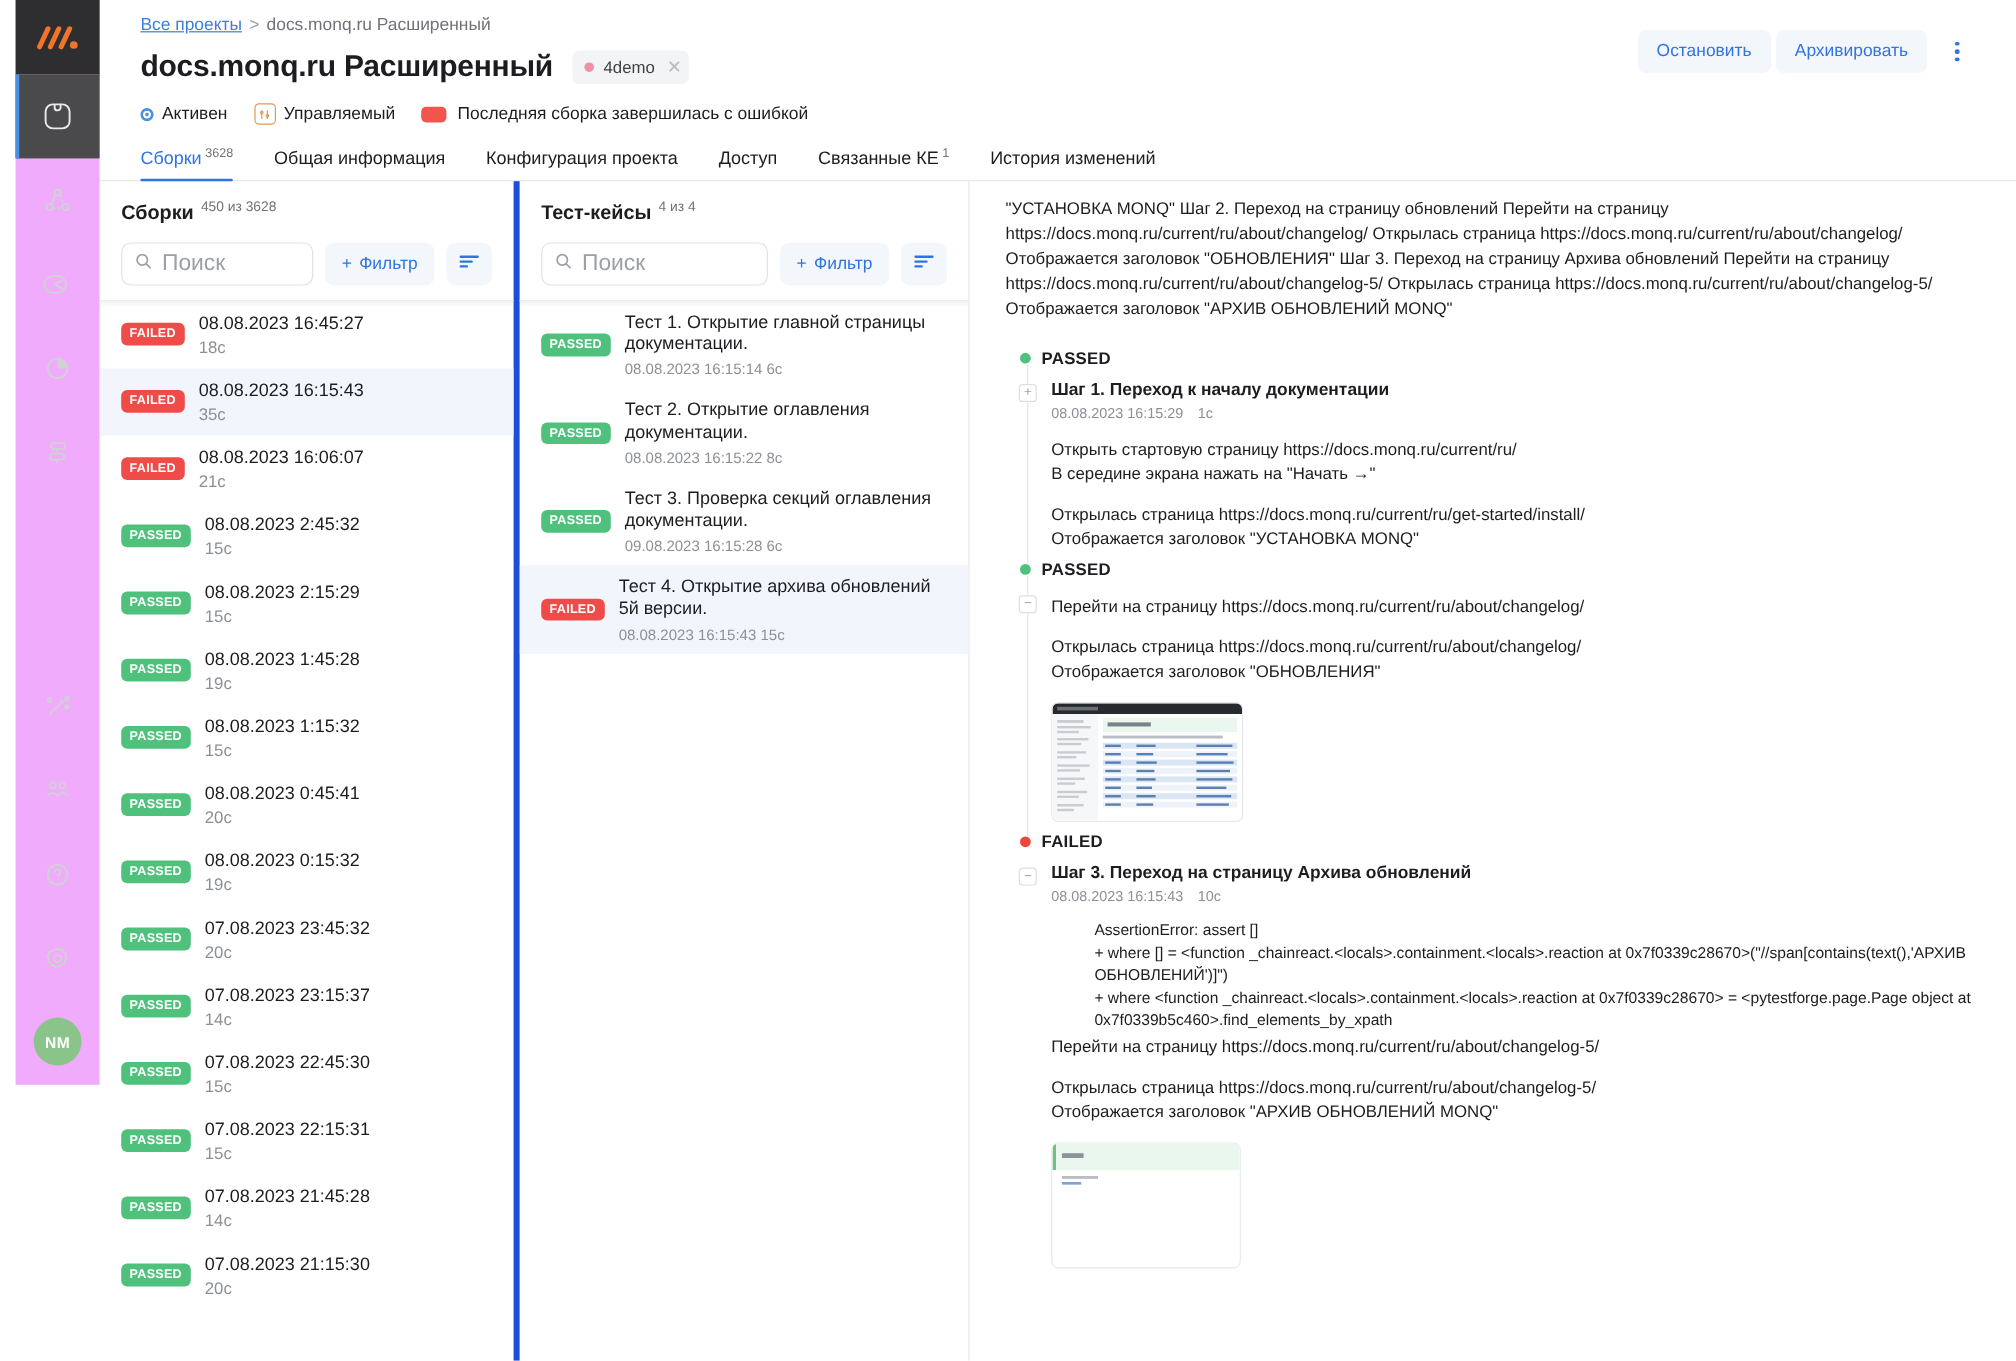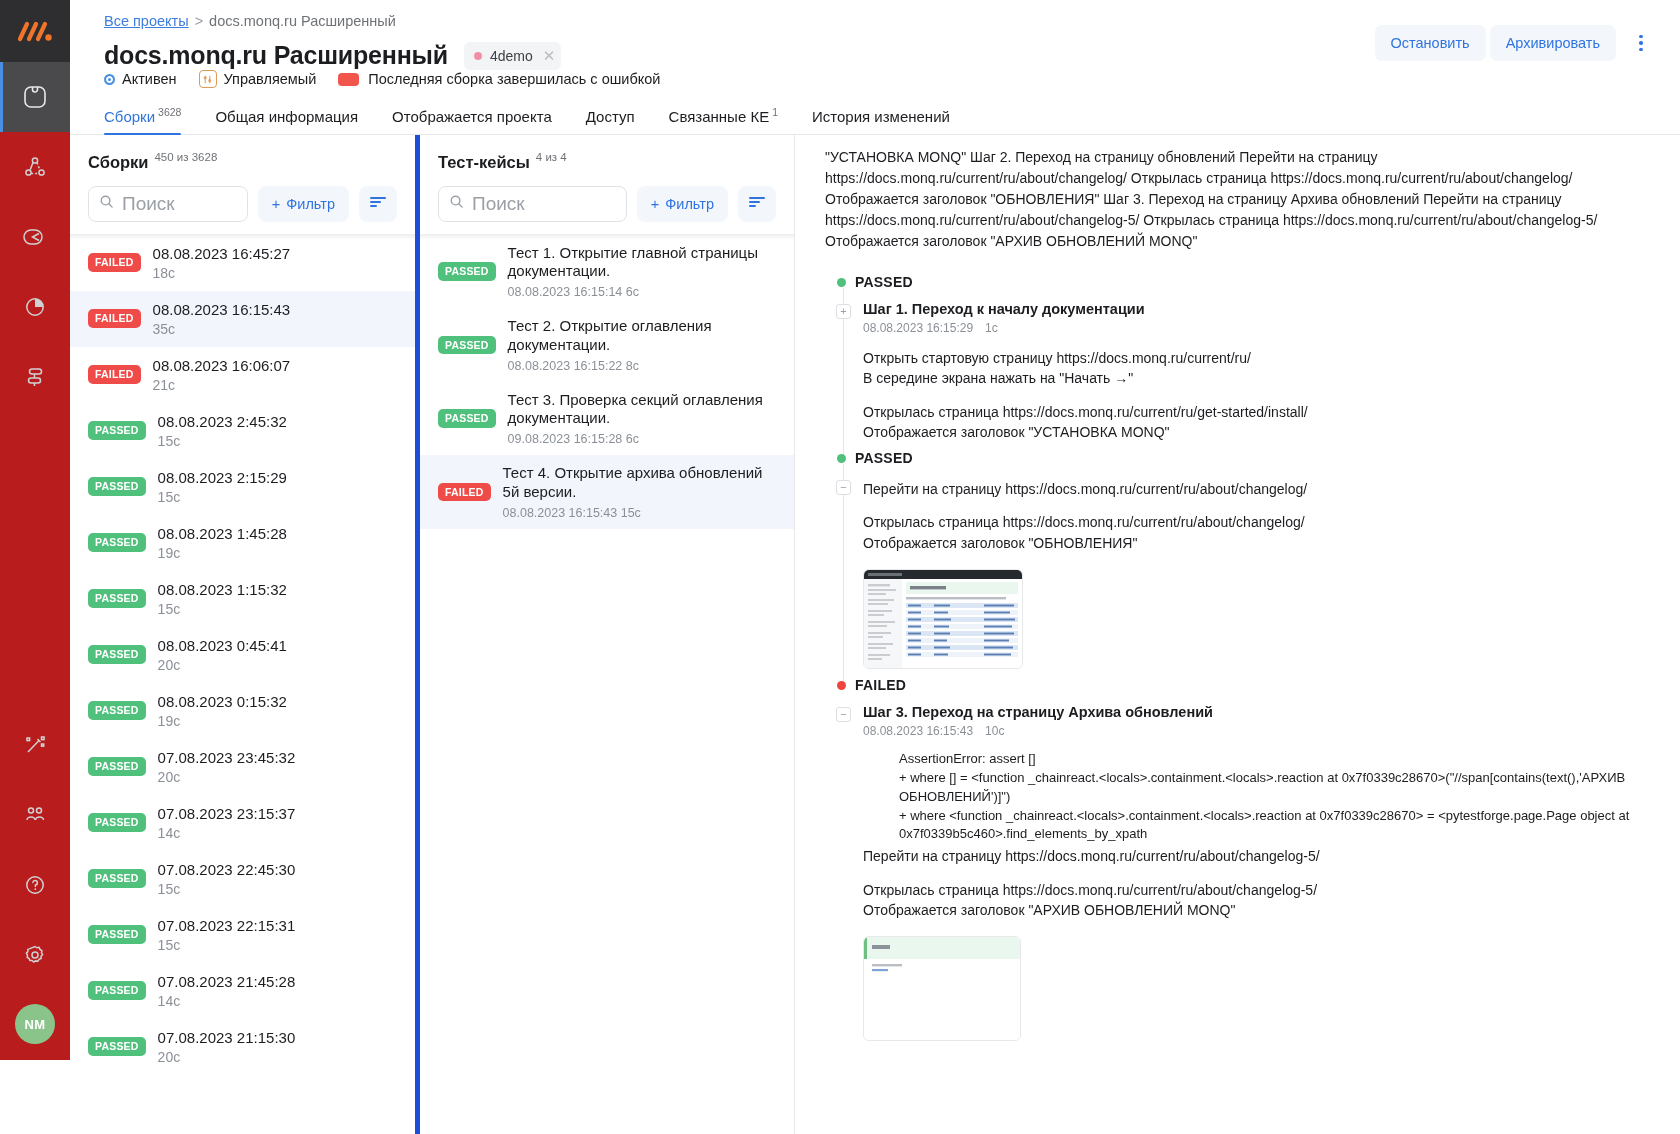--- a/index.html
+++ b/index.html
@@ -7,25 +7,26 @@
     width: 1680px; height: 1134px;
     font-family: "Liberation Sans", sans-serif;
     background: #ffffff;
     overflow: hidden;
     -webkit-font-smoothing: antialiased;
   }
   #app { display: flex; width: 1680px; height: 1134px; }
 
   
   .rail {
-    width: 70px; height: 1060px;
-    background: #b91c1c;
+    width: 70px; height: 904px;
+    background: #f0abfc;
     display: flex; flex-direction: column; align-items: center;
     flex: 0 0 70px;
     position: relative;
+    margin-left: 13px;
   }
   .rail-logo {
     height: 62px; width: 70px;
     background: #2e2e30;
     display: flex; align-items: center; justify-content: center;
   }
   .rail-items { width: 70px; display: flex; flex-direction: column; align-items: center; }
   .rail-btn {
     width: 70px; height: 70px;
     display: flex; align-items: center; justify-content: center;
@@ -61,33 +62,33 @@
   .title-row { display: flex; align-items: center; margin-top: 12px; }
   .page-title { font-size: 25px; font-weight: bold; color: #1c1d20; letter-spacing: -.2px; }
   .tag {
     margin-left: 16px; background: #f3f4f6; border-radius: 6px;
     height: 28px; display: inline-flex; align-items: center;
     padding: 0 6px 0 10px; font-size: 14px; color: #3c3f44; cursor: pointer;
   }
   .tag .dot { width: 8px; height: 8px; border-radius: 50%; background: #f08fa5; margin-right: 8px; }
   .tag .x { margin-left: 10px; color: #b9bcc1; font-size: 15px; cursor: pointer; }
 
-  .head-actions { position: absolute; right: 22px; top: 25px; display: flex; align-items: center; gap: 4px; }
+  .head-actions { position: absolute; right: 32px; top: 25px; display: flex; align-items: center; gap: 4px; }
   .hbtn {
     background: #f3f6fb; color: #2f74e0; border: none; border-radius: 7px;
     height: 36px; padding: 0 16px; font-size: 14.5px; cursor: pointer;
     font-family: inherit;
   }
   .kebab {
     width: 34px; height: 36px; display: flex; flex-direction: column;
     align-items: center; justify-content: center; gap: 3px; cursor: pointer; margin-left: 4px;
   }
   .kebab i { width: 3.5px; height: 3.5px; border-radius: 50%; background: #2f74e0; display: block; }
 
-  .meta-row { display: flex; align-items: center; font-size: 14.5px; color: #1c1d20; }
+  .meta-row { display: flex; align-items: center; margin-top: 16px; font-size: 14.5px; color: #1c1d20; }
   .meta-item { display: flex; align-items: center; margin-right: 22px; }
   .meta-item .bluedot {
     width: 11px; height: 11px; border-radius: 50%; border: 2.5px solid #4a90e2;
     background: #4a90e2; margin-right: 7px; box-shadow: inset 0 0 0 2px #fff;
   }
   .meta-item .redchip { width: 21px; height: 13px; border-radius: 4px; background: #f1554c; margin-right: 9px; }
   .gear-badge {
     width: 18px; height: 18px; border: 1.5px solid #e09a56; border-radius: 4px;
     margin-right: 7px; display: flex; align-items: center; justify-content: center;
   }
@@ -356,21 +357,21 @@
         <div class="meta-item">
           <span class="redchip"></span>
           <span>Последняя сборка завершилась с ошибкой</span>
         </div>
       </div>
     </div>
 
     <div class="tabs" id="tabs">
         <div class="tab active"><span>Сборки</span><sup>3628</sup></div>
         <div class="tab"><span>Общая информация</span></div>
-        <div class="tab"><span>Отображается проекта</span></div>
+        <div class="tab"><span>Конфигурация проекта</span></div>
         <div class="tab"><span>Доступ</span></div>
         <div class="tab"><span>Связанные КЕ</span><sup>1</sup></div>
         <div class="tab"><span>История изменений</span></div>
       </div>
 
     <div class="body">
 
       <div class="panel-builds">
         <div class="panel-head">
           <div class="panel-title">

